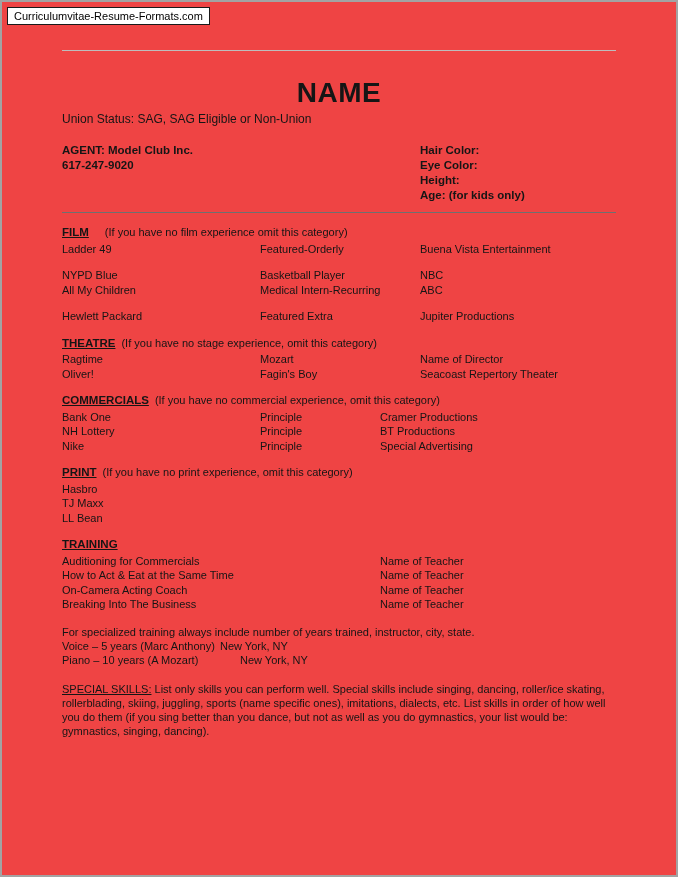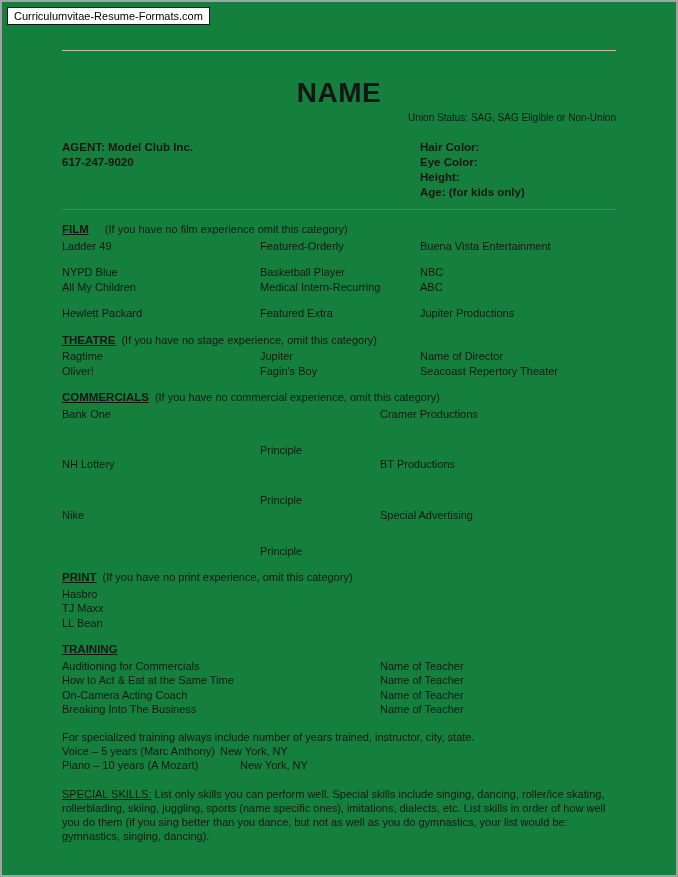--- a/index.html
+++ b/index.html
@@ -1,48 +1,48 @@
 <!DOCTYPE html>
 <html><head>
 <meta charset="utf-8">
 <style>
   html,body { margin:0; padding:0; background:#e9e9e9; }
   .page {
     width:678px; height:877px; box-sizing:border-box;
-    background:#15803d;
+    background:#ef4444;
     border:2px solid #a3a3a3;
     position:relative; overflow:hidden;
     font-family:"Liberation Sans", sans-serif;
     color:#151515;
   }
   .site-badge {
     position:absolute; top:5px; left:5px;
     background:#ffffff; border:1px solid #1a1a1a;
     padding:2px 6px; font-size:11px; color:#000;
   }
   .doc { padding:48px 60px 0 60px; }
   hr.rule { border:0; border-top:1px solid #bdbdbd; margin:0; }
   hr.rule.mid { border-top:1px solid #6f6f6f; margin-top:9px; }
   .name {
     text-align:center; font-size:28px; font-weight:bold;
     margin-top:26px; letter-spacing:0.5px;
   }
-  .union { text-align:right; font-size:10px; margin-top:3px; }
+  .union { text-align:left; font-size:12px; margin-top:3px; }
   .info { display:flex; margin-top:17px; font-weight:bold; font-size:11.5px; line-height:15px; }
   .info .left { width:358px; }
   .sec { margin-top:12px; font-size:11px; line-height:14.5px; }
   .sec-head { margin-bottom:2px; }
   .sec-title { font-weight:bold; text-decoration:underline; font-size:11.5px; }
   .sec-note { margin-left:6px; }
   .sec-note.wide { margin-left:16px; }
   .row { display:flex; }
   .row .c1 { width:198px; }
   .row .c2 { width:160px; }
   .row .c3 { flex:1; }
-  .row.comm .c2 { width:120px;margin-top:36px; }
+  .row.comm .c2 { width:120px; }
   .row.train .c1 { width:318px; }
   .note-par { margin-top:13px; font-size:11px; line-height:14px; }
   .detail { display:flex; font-size:11px; line-height:14px; }
   .detail .c1 { width:158px; }
   .detail.d2 .c1 { width:178px; }
   .skills { margin-top:15px; font-size:11px; line-height:14px; text-align:left; }
   .skills .ss-title { font-weight:normal; text-decoration:underline; }
 </style>
 </head>
 <body>
@@ -104,21 +104,21 @@
         <span class="c3">Jupiter Productions</span>
       </div>
     </section>
 
     <section class="sec">
       <div class="sec-head">
         <span class="sec-title">THEATRE</span><span class="sec-note">(If you have no stage experience, omit this category)</span>
       </div>
       <div class="row">
         <span class="c1">Ragtime</span>
-        <span class="c2">Jupiter</span>
+        <span class="c2">Mozart</span>
         <span class="c3">Name of Director</span>
       </div>
       <div class="row">
         <span class="c1">Oliver!</span>
         <span class="c2">Fagin's Boy</span>
         <span class="c3">Seacoast Repertory Theater</span>
       </div>
     </section>
 
     <section class="sec">

